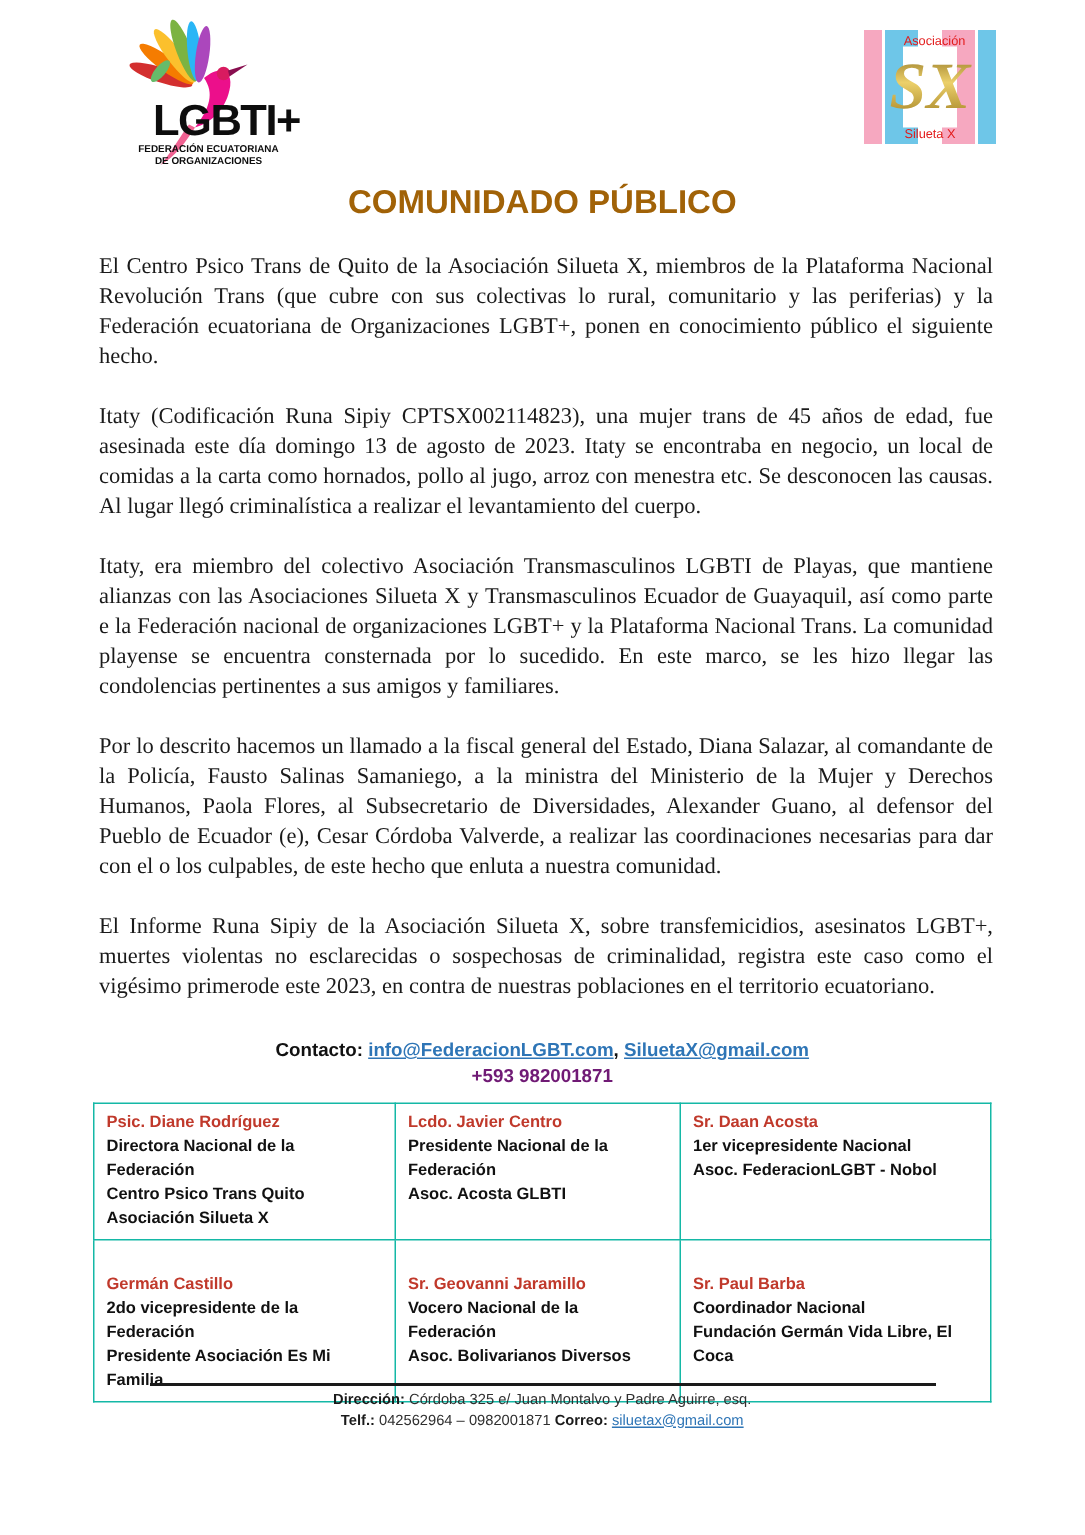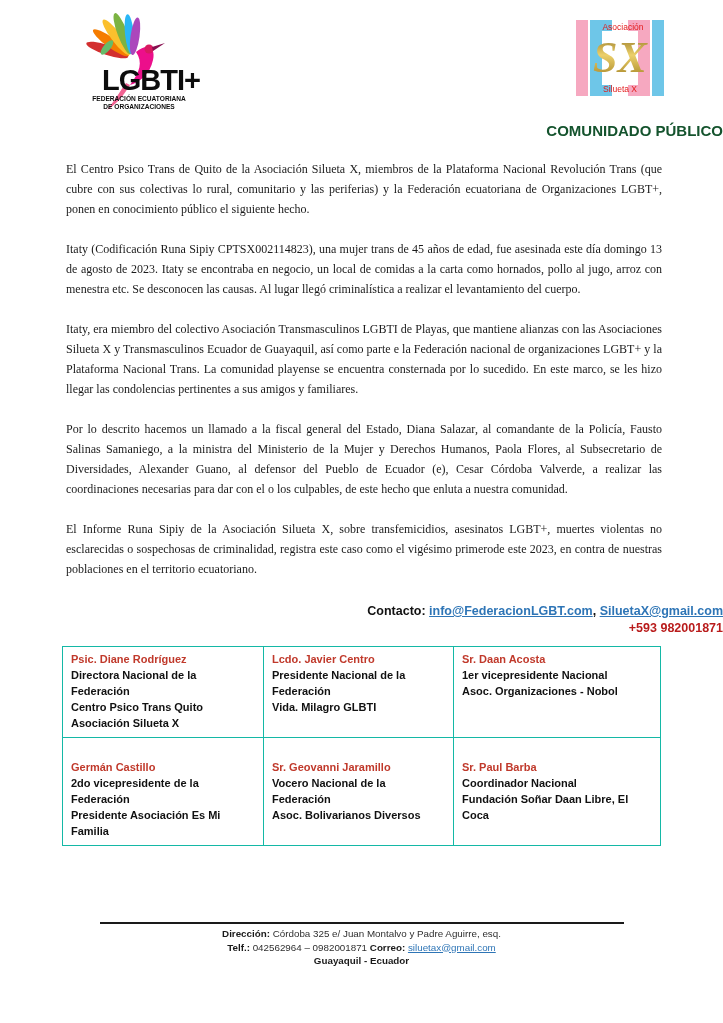--- a/index.html
+++ b/index.html
@@ -6,36 +6,36 @@
   .page {
     width:723px; height:1023px; background:#ffffff; margin:0 auto;
     position:relative; font-family:"Liberation Serif", serif; color:#1a1a1a;
     overflow:hidden;
   }
   
   .logos { display:flex; justify-content:space-between; align-items:flex-start;
            padding:12px 56px 0 70px; height:104px; }
   .logo { flex:0 0 auto; }
   
-  .title { text-align:right; font-family:"Liberation Sans", sans-serif;
-           font-weight:bold; font-size:15px; margin:6px 0 0 0; color:#14532d; }
+  .title { text-align:center; font-family:"Liberation Sans", sans-serif;
+           font-weight:bold; font-size:22px; margin:6px 0 0 0; color:#a16207; }
   .subtitle { text-align:center; font-family:"Liberation Sans", sans-serif;
               font-weight:bold; font-size:15px; margin:10px 0 0 0; color:#e21a1a; }
   
   .body { padding:0 61px 0 66px; margin-top:20px; }
-  .body p { text-align:justify; font-size:12px; line-height:20px;
+  .body p { text-align:justify; font-size:15px; line-height:20px;
             margin:1px 0 20px 0; }
   .dateline { font-weight:bold; font-size:15px; margin:6px 0 0 0;
               font-family:"Liberation Serif", serif; }
   
-  .contact { text-align:right; font-family:"Liberation Sans", sans-serif;
+  .contact { text-align:center; font-family:"Liberation Sans", sans-serif;
              font-weight:bold; font-size:12.5px; margin-top:25px; color:#111; }
   .contact .mail { color:#2e75b6; text-decoration:underline; cursor:pointer; }
-  .phone-line { text-align:right; font-family:"Liberation Sans", sans-serif;
-                font-weight:bold; font-size:12.5px; margin-top:3px; color:#b91c1c; }
+  .phone-line { text-align:center; font-family:"Liberation Sans", sans-serif;
+                font-weight:bold; font-size:12.5px; margin-top:3px; color:#701a75; }
   
   table.sig { border-collapse:collapse; margin:11px auto 0 auto; width:598px;
               table-layout:fixed; }
   table.sig td { border:1px solid #14b8a6; vertical-align:top;
                  font-family:"Liberation Sans", sans-serif; font-weight:bold;
                  font-size:11px; line-height:16px; padding:4px 6px 6px 8px;
                  color:#111; }
   table.sig tr.r2 td { padding-top:21px;margin-left:18px; }
   .sig-name { color:#c0392b; }
   
@@ -123,58 +123,57 @@
         <tr class="r1">
       <td>
         <div class="sig-name">Psic. Diane Rodríguez</div>
         <div>Directora Nacional de la Federación</div>
         <div>Centro Psico Trans Quito</div>
         <div>Asociación Silueta X</div>
       </td>
       <td>
         <div class="sig-name">Lcdo. Javier Centro</div>
         <div>Presidente Nacional de la Federación</div>
-        <div>Vida. Milagro GLBTI</div>
+        <div>Asoc. Acosta GLBTI</div>
       </td>
       <td>
         <div class="sig-name">Sr. Daan Acosta</div>
         <div>1er vicepresidente Nacional</div>
-        <div>Asoc. Organizaciones - Nobol</div>
+        <div>Asoc. FederacionLGBT - Nobol</div>
       </td>
     </tr>
     <tr class="r2">
       <td>
         <div class="sig-name">Germán Castillo</div>
         <div>2do vicepresidente de la Federación</div>
         <div>Presidente Asociación Es Mi Familia</div>
       </td>
       <td>
         <div class="sig-name">Sr. Geovanni Jaramillo</div>
         <div>Vocero Nacional de la Federación</div>
         <div>Asoc. Bolivarianos Diversos</div>
       </td>
       <td>
         <div class="sig-name">Sr. Paul Barba</div>
         <div>Coordinador Nacional</div>
-        <div>Fundación Soñar Daan Libre, El Coca</div>
+        <div>Fundación Germán Vida Libre, El Coca</div>
       </td>
     </tr>
   </tbody>
     </table>
 
   <div class="footer">
     <div class="footer-rule"></div>
     <div class="footer-text">
       <div>
         <span class="b">Dirección:</span>
         <span>Córdoba 325 e/ Juan Montalvo y Padre Aguirre, esq.</span>
       </div>
       <div>
         <span class="b">Telf.:</span>
         <span>042562964 – 0982001871</span>
         <span class="b">Correo:</span>
         <a class="mail">siluetax@gmail.com</a>
       </div>
-      <div class="footer-city">Guayaquil - Ecuador</div>
     </div>
   </div>
 
 </div>
 
 </body></html>

